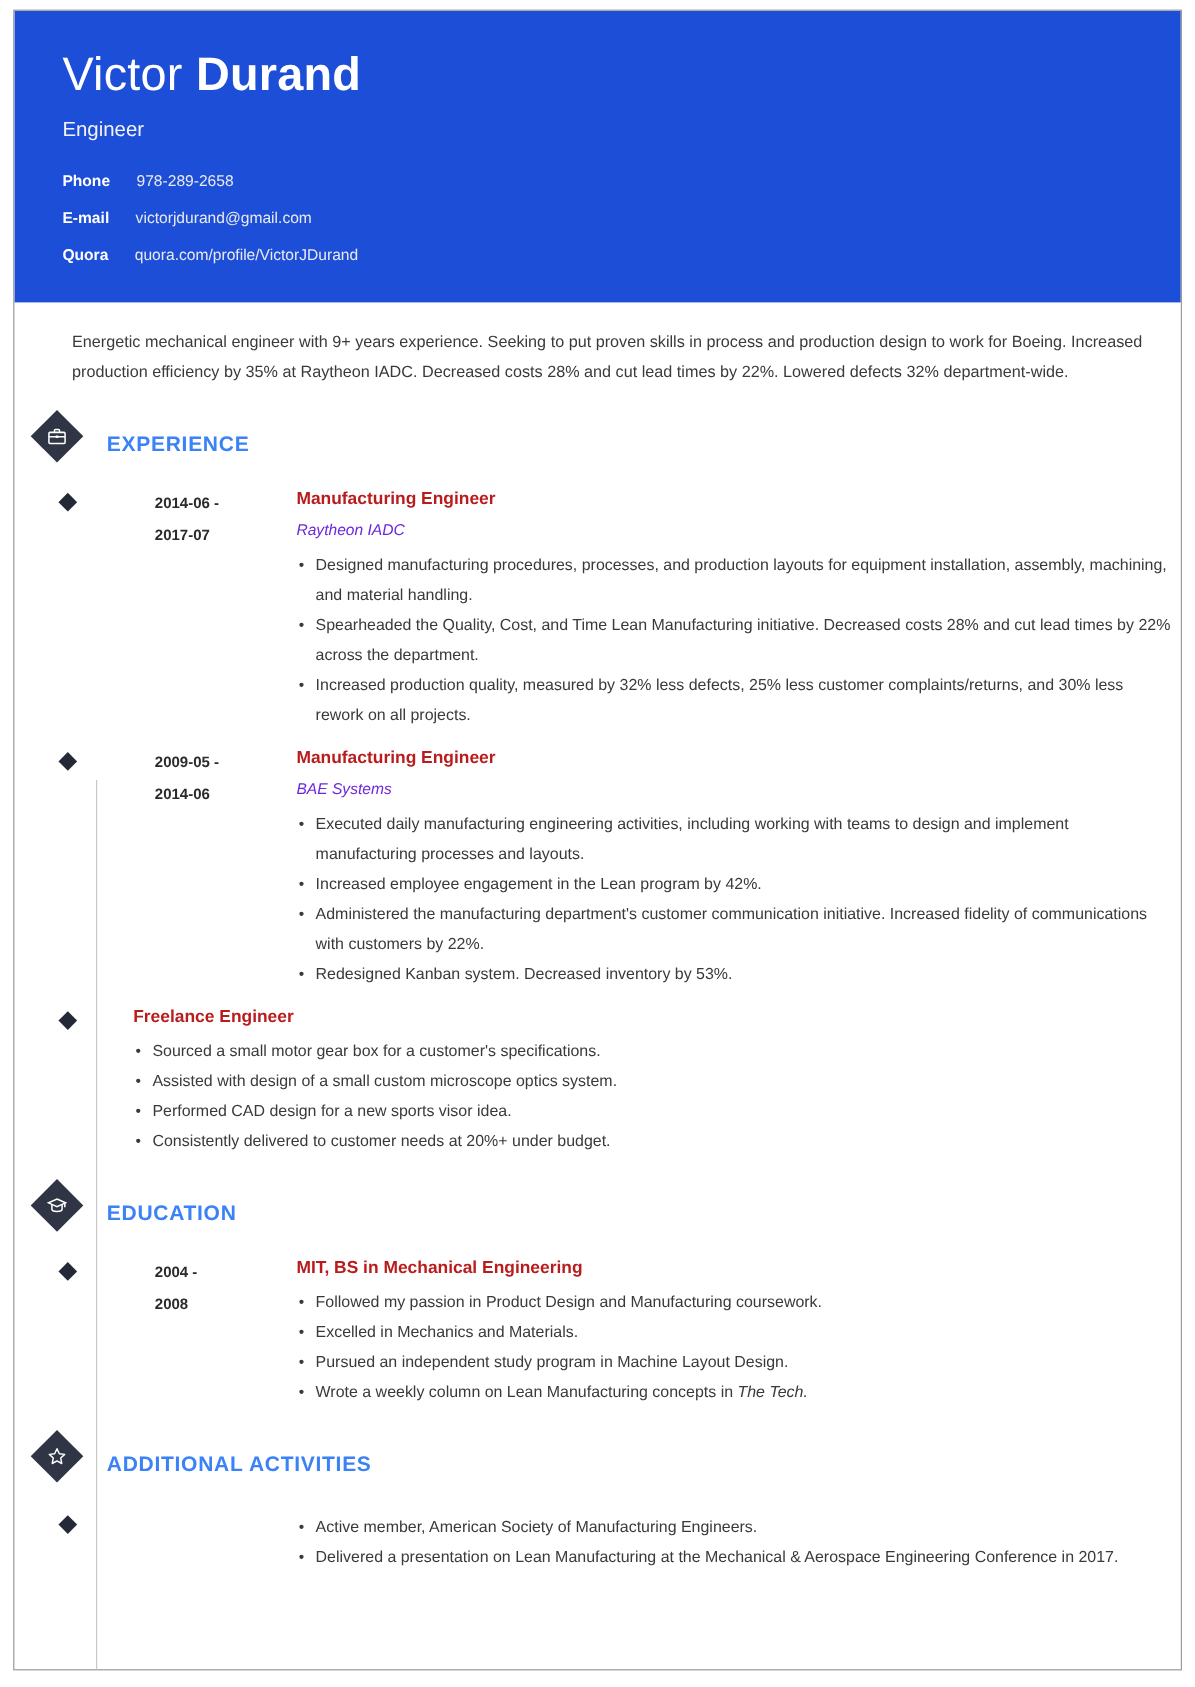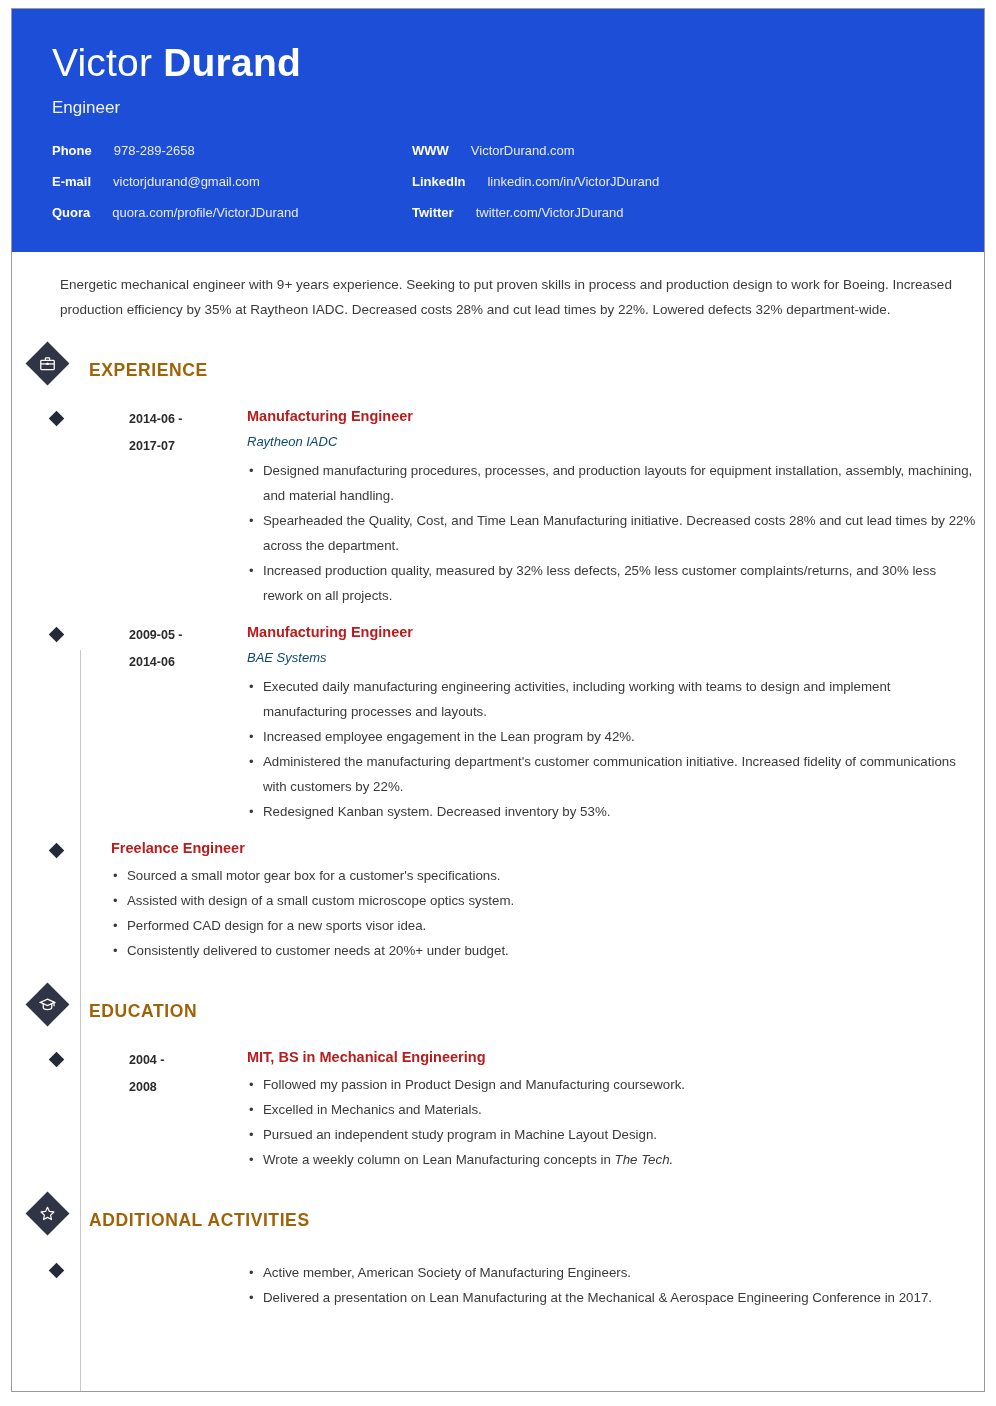--- a/index.html
+++ b/index.html
@@ -129,21 +129,21 @@
     align-items: center;
     justify-content: center;
   }
   .diamond-icon > svg {
     transform: rotate(-45deg);
   }
   .section-title {
     font-size: 17.5px;
     font-weight: 700;
     letter-spacing: 0.6px;
-    color: #a16207;
+    color: #3b82f6;
     margin-left: 29px;
     text-transform: uppercase;
   }
 
   
   .entry {
     position: relative;
     display: flex;
     margin-top: 12px;
     padding-left: 29px;
@@ -176,21 +176,21 @@
   .entry-role {
     font-size: 14.5px;
     font-weight: 700;
     color: #b91c1c;
     line-height: 22px;
     margin-top: 1px;
   }
   .entry-company {
     font-size: 13px;
     font-style: italic;
-    color: #0c4a6e;
+    color: #6d28d9;
     line-height: 24px;
     margin-top: 3px;
   }
 
   ul.bullets {
     list-style: none;
     margin: 4px 0 0 0;
     padding: 0;
   }
   ul.bullets li {
@@ -238,38 +238,20 @@
         </div>
 
         <div class="contact-row">
           <span class="contact-label">E-mail</span>
           <span class="contact-value">victorjdurand@gmail.com</span>
         </div>
 
         <div class="contact-row">
           <span class="contact-label">Quora</span>
           <span class="contact-value">quora.com/profile/VictorJDurand</span>
-        </div>
-
-      </div>
-      <div class="contact-col">
-
-        <div class="contact-row">
-          <span class="contact-label">WWW</span>
-          <span class="contact-value">VictorDurand.com</span>
-        </div>
-
-        <div class="contact-row">
-          <span class="contact-label">LinkedIn</span>
-          <span class="contact-value">linkedin.com/in/VictorJDurand</span>
-        </div>
-
-        <div class="contact-row">
-          <span class="contact-label">Twitter</span>
-          <span class="contact-value">twitter.com/VictorJDurand</span>
         </div>
 
       </div>
     </div>
   </div>
 
   <div class="body-area">
 
     <div class="rail"></div>
 

